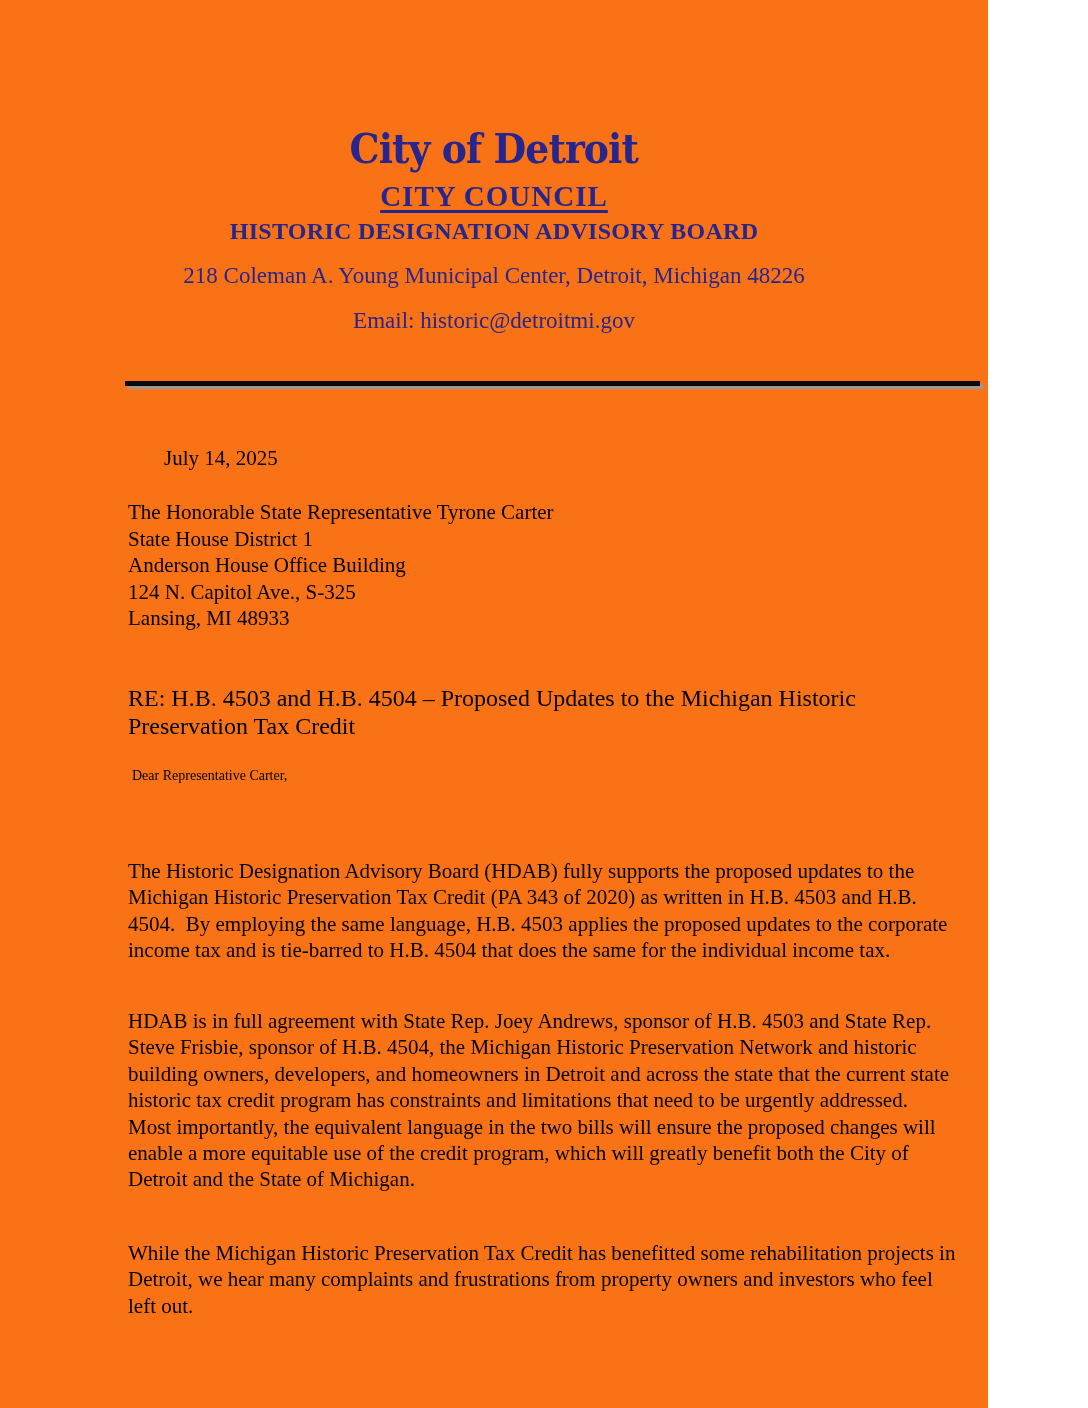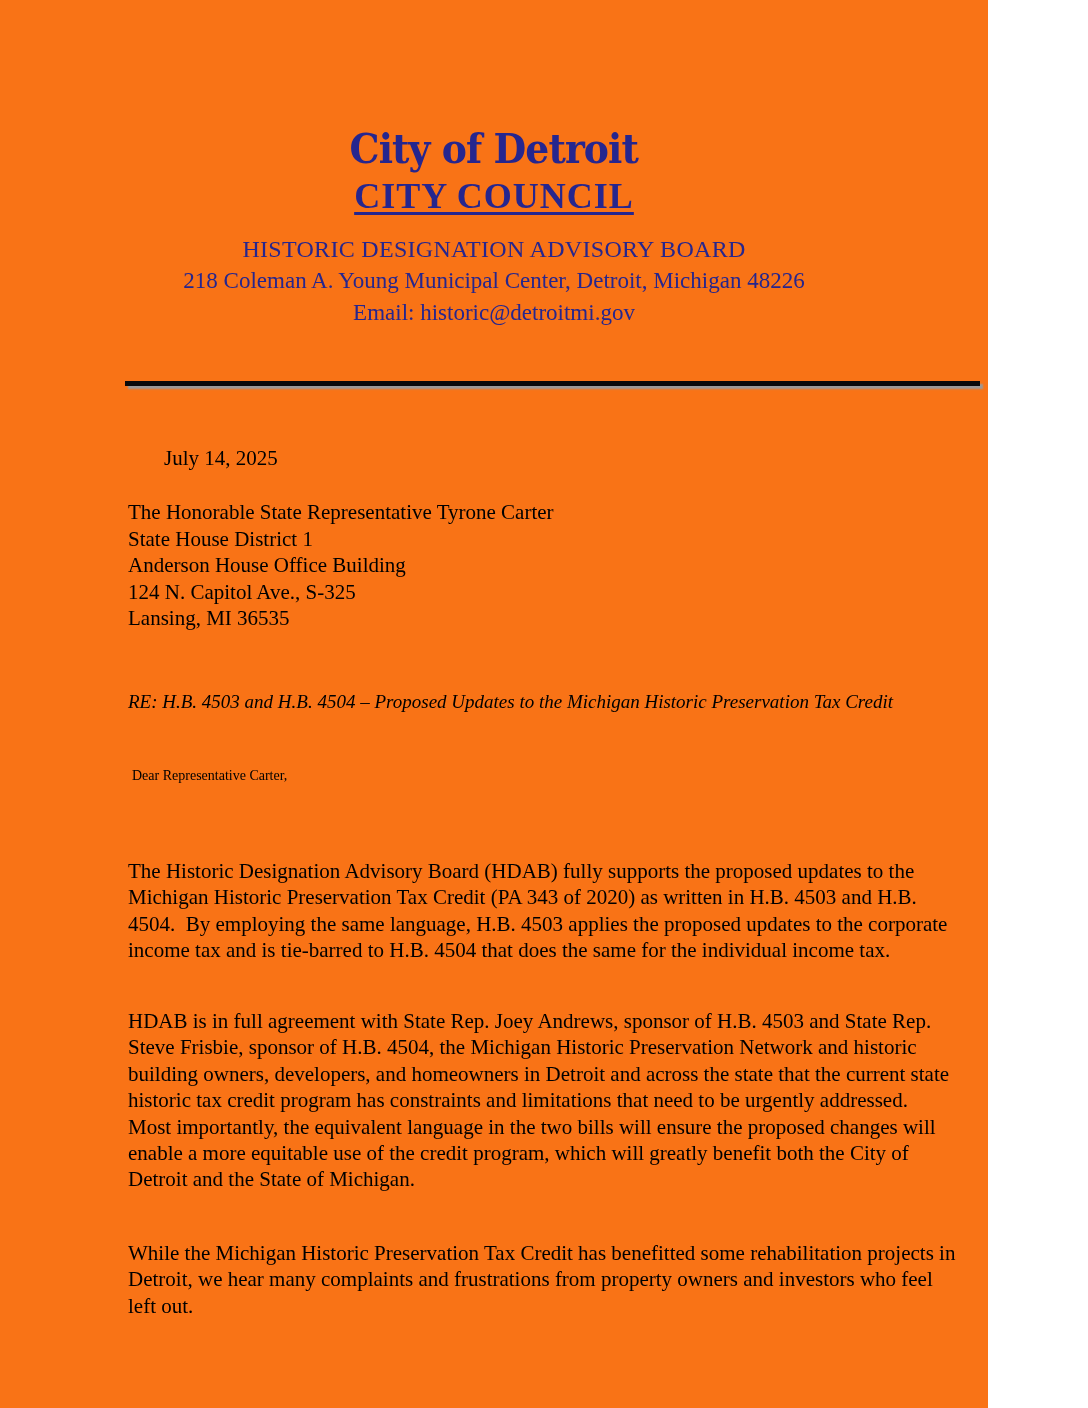--- a/index.html
+++ b/index.html
@@ -30,39 +30,39 @@
     line-height:46px;
   }
   .brand > span {
     display:inline-block;
     transform:scaleX(0.92);
     transform-origin:center;
     letter-spacing:-1px;
   }
   .council {
     margin-top:8px;
-    font-size:36px;
+    font-size:29px;
     font-weight:bold;
     line-height:32px;
     letter-spacing:1px;
   }
   .council > span {
     text-decoration:underline;
     text-decoration-thickness:2.5px;
     text-underline-offset:4px;
   }
   .board {
-    margin-top:24px;
+    margin-top:6px;
     font-size:24px;
-    font-weight:normal;
+    font-weight:bold;
     line-height:27px;
     letter-spacing:0.3px;
   }
   .lh-line {
-    margin-top:3px;
+    margin-top:16px;
     font-size:23px;
     line-height:29px;
     white-space:pre;
   }
 
   
   .rule {
     position:absolute;
     left:125px;
     top:381px;
@@ -86,23 +86,22 @@
     left:128px;
     top:499px;
     font-size:21px;
     line-height:26.5px;
   }
   .subject {
     position:absolute;
     left:128px;
     top:684px;
     width:832px;
-    font-size:19px;
-    line-height:36px;
-    font-style:italic;
+    font-size:24px;
+    line-height:28px;
   }
   .salutation {
     position:absolute;
     left:132px;
     top:762px;
     font-size:14px;
     line-height:27px;
   }
   .para {
     position:absolute;
@@ -135,21 +134,21 @@
 
   <div class="rule"></div>
 
   <div class="date">July 14, 2025</div>
 
   <div class="recipient">
     <div>The Honorable State Representative Tyrone Carter</div>
     <div>State House District 1</div>
     <div>Anderson House Office Building</div>
     <div>124 N. Capitol Ave., S-325</div>
-    <div>Lansing, MI 36535</div>
+    <div>Lansing, MI 48933</div>
   </div>
 
   <div class="subject">RE: H.B. 4503 and H.B. 4504 – Proposed Updates to the Michigan Historic Preservation Tax Credit</div>
 
   <div class="salutation">Dear Representative Carter,</div>
 
   <p class="para para-1">The Historic Designation Advisory Board (HDAB) fully supports the proposed updates to the Michigan Historic Preservation Tax Credit (PA 343 of 2020) as written in H.B. 4503 and H.B. 4504.  By employing the same language, H.B. 4503 applies the proposed updates to the corporate income tax and is tie-barred to H.B. 4504 that does the same for the individual income tax.</p>
   <p class="para para-2">HDAB is in full agreement with State Rep. Joey Andrews, sponsor of H.B. 4503 and State Rep. Steve Frisbie, sponsor of H.B. 4504, the Michigan Historic Preservation Network and historic building owners, developers, and homeowners in Detroit and across the state that the current state historic tax credit program has constraints and limitations that need to be urgently addressed.  Most importantly, the equivalent language in the two bills will ensure the proposed changes will enable a more equitable use of the credit program, which will greatly benefit both the City of Detroit and the State of Michigan.</p>
   <p class="para para-3">While the Michigan Historic Preservation Tax Credit has benefitted some rehabilitation projects in Detroit, we hear many complaints and frustrations from property owners and investors who feel left out.</p>
 

